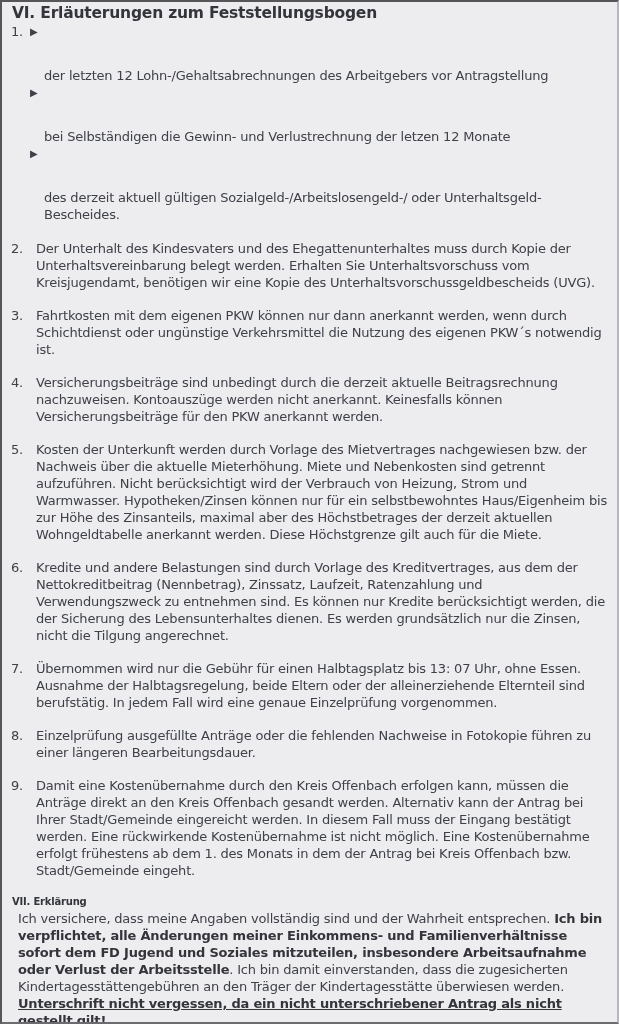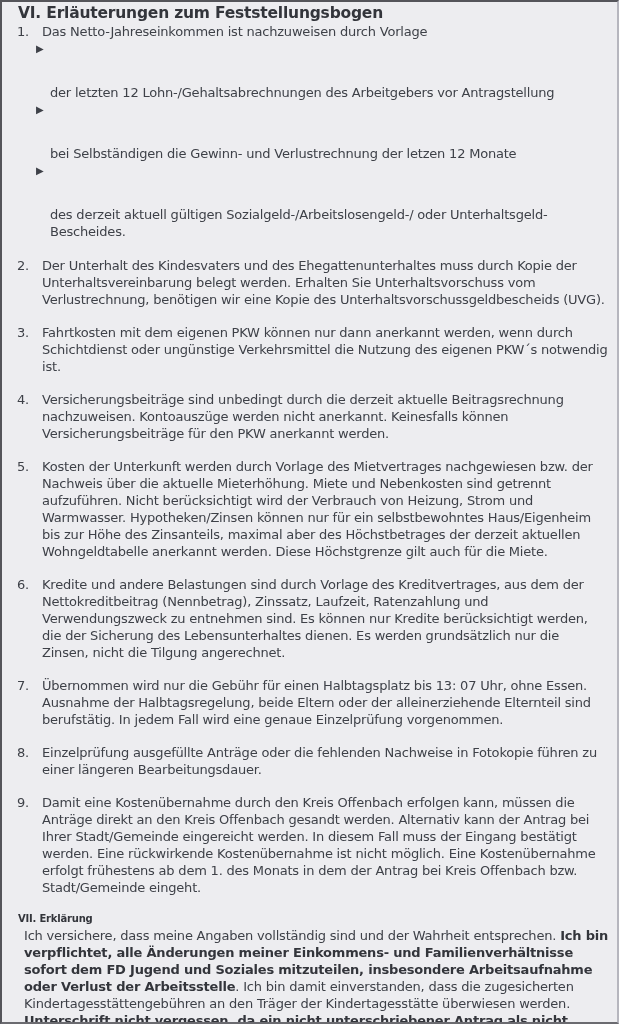--- a/index.html
+++ b/index.html
@@ -9,21 +9,21 @@
   }
   .page{
     position:relative;
     width:619px;height:1024px;
     box-sizing:border-box;
     background:#ededf0;
     border-top:2px solid #55555a;
     border-left:2px solid #55555a;
     border-bottom:2px solid #6b6b70;
     border-right:2px solid #b6b6be;
-    padding:2px 8px 6px 15px;
+    padding:2px 8px 6px 9px;
     overflow:hidden;
     display:flex;flex-direction:column;
     color:#3e4148;
     font-size:13px;
     line-height:17px;
     letter-spacing:-0.2px;
   }
   .h-vi{
     font-weight:bold;
     font-size:15.5px;
@@ -64,39 +64,38 @@
 </head>
 <body>
 
 <div class="page">
 
   <div class="h-vi">VI. Erläuterungen zum Feststellungsbogen</div>
 
   <div class="item item-first">
     <div class="item-num">1.</div>
     <div class="item-body">
-      <div>Das Netto-Jahreseinkommen ist nachzuweisen durch Vorlage</div>
       <div class="bullet-row">
         <span class="bullet-glyph">▶</span>
         <span class="bullet-text">der letzten 12 Lohn-/Gehaltsabrechnungen des Arbeitgebers vor Antragstellung</span>
       </div>
       <div class="bullet-row">
         <span class="bullet-glyph">▶</span>
         <span class="bullet-text">bei Selbständigen die Gewinn- und Verlustrechnung der letzen 12 Monate</span>
       </div>
       <div class="bullet-row">
         <span class="bullet-glyph">▶</span>
         <span class="bullet-text">des derzeit aktuell gültigen Sozialgeld-/Arbeitslosengeld-/ oder Unterhaltsgeld-Bescheides.</span>
       </div>
     </div>
   </div>
 
   <div class="item">
     <div class="item-num">2.</div>
-    <div class="item-body">Der Unterhalt des Kindesvaters und des Ehegattenunterhaltes muss durch Kopie der Unterhaltsvereinbarung belegt werden. Erhalten Sie Unterhaltsvorschuss vom Verlustrechnung, benötigen wir eine Kopie des Unterhaltsvorschussgeldbescheids (UVG).</div>
+    <div class="item-body">Der Unterhalt des Kindesvaters und des Ehegattenunterhaltes muss durch Kopie der Unterhaltsvereinbarung belegt werden. Erhalten Sie Unterhaltsvorschuss vom Kreisjugendamt, benötigen wir eine Kopie des Unterhaltsvorschussgeldbescheids (UVG).</div>
   </div>
   <div class="item">
     <div class="item-num">3.</div>
     <div class="item-body">Fahrtkosten mit dem eigenen PKW können nur dann anerkannt werden, wenn durch Schichtdienst oder ungünstige Verkehrsmittel die Nutzung des eigenen PKW´s notwendig ist.</div>
   </div>
   <div class="item">
     <div class="item-num">4.</div>
     <div class="item-body">Versicherungsbeiträge sind unbedingt durch die derzeit aktuelle Beitragsrechnung nachzuweisen. Kontoauszüge werden nicht anerkannt. Keinesfalls können Versicherungsbeiträge für den PKW anerkannt werden.</div>
   </div>
   <div class="item">

